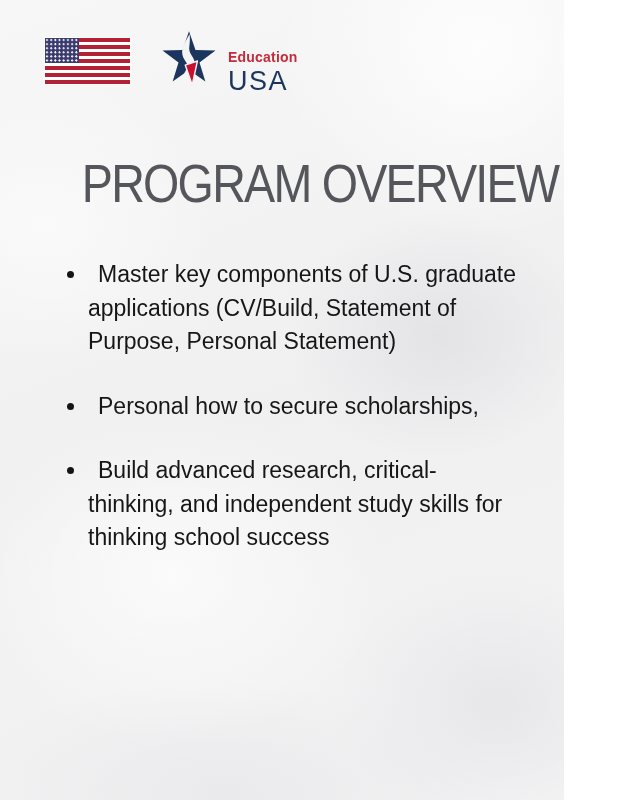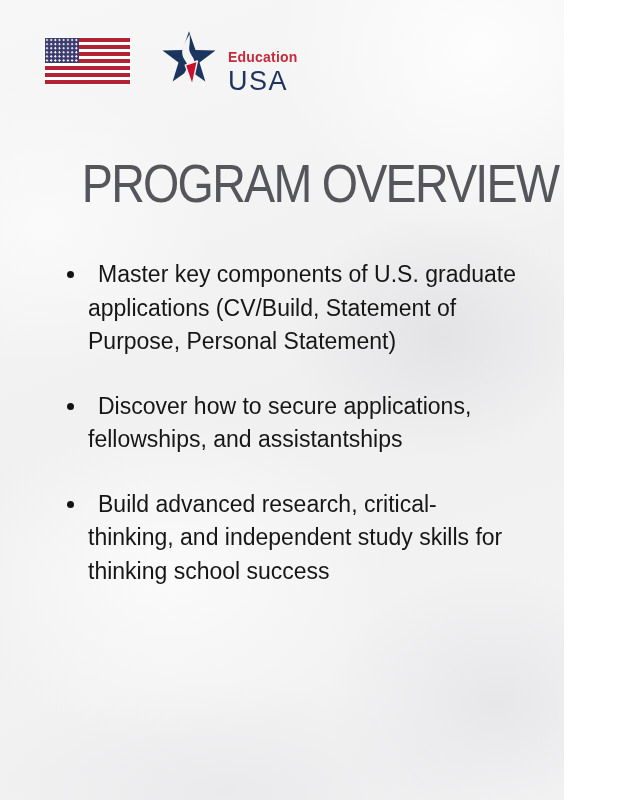--- a/index.html
+++ b/index.html
@@ -158,22 +158,21 @@
 
   <h1 class="title" style="color:#55565b">PROGRAM OVERVIEW</h1>
 
   <ul class="bullets">
     <li>
       <span class="line first">Master key components of U.S. graduate</span>
       <span class="line">applications (CV/Build, Statement of</span>
       <span class="line">Purpose, Personal Statement)</span>
     </li>
     <li>
-      <span class="line first">Discover how to secure applications,</span>
-      <span class="line">fellowships, and assistantships</span>
+      <span class="line first">Personal how to secure scholarships,</span>
     </li>
     <li>
       <span class="line first">Build advanced research, critical-</span>
       <span class="line">thinking, and independent study skills for</span>
       <span class="line">thinking school success</span>
     </li>
   </ul>
 
 </div>
 

